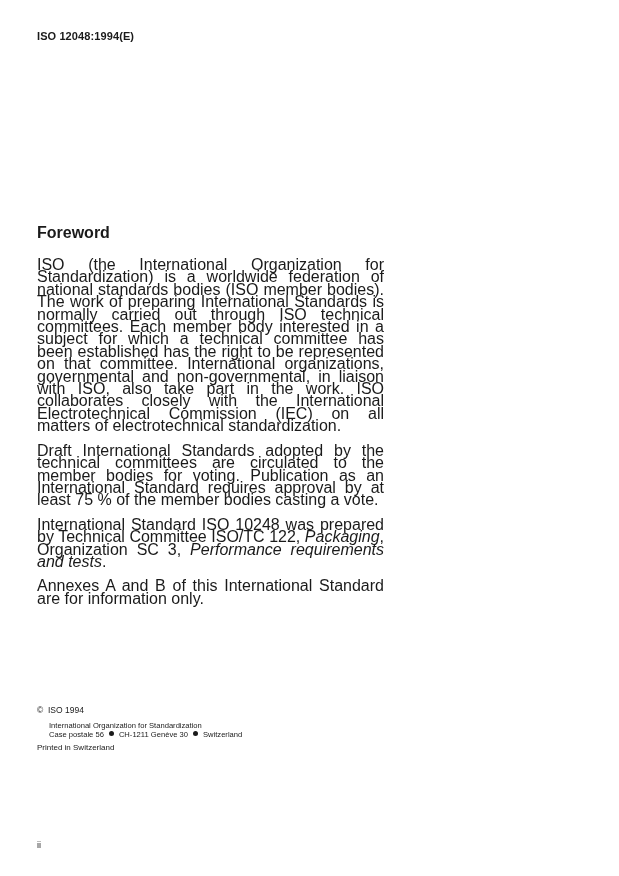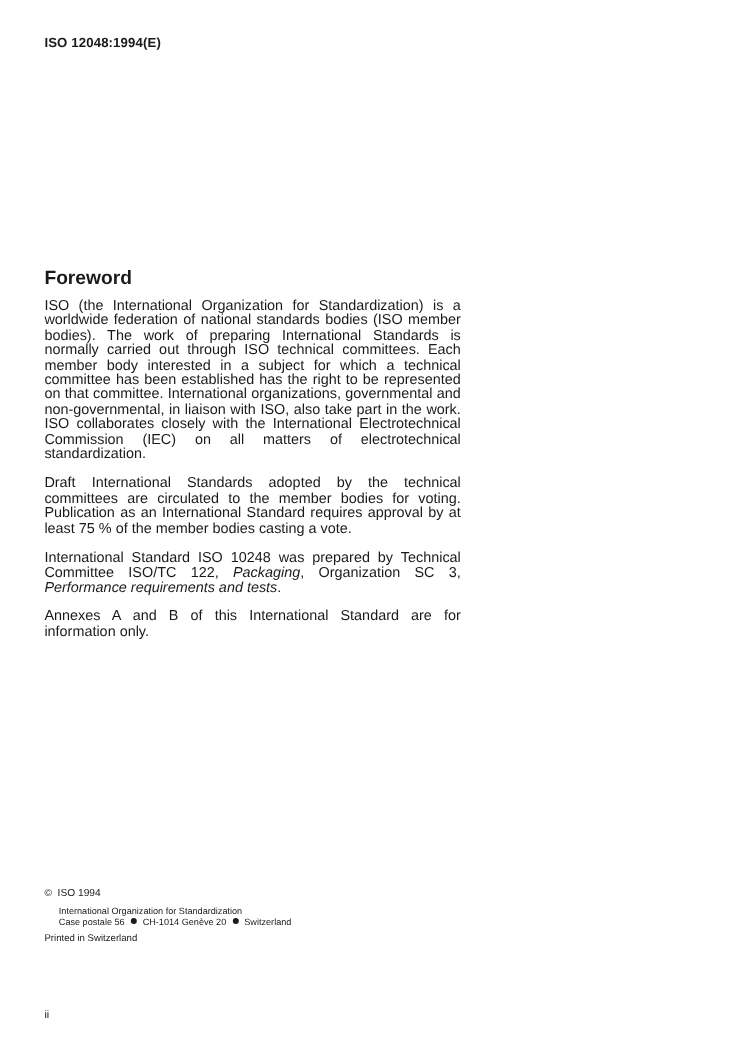--- a/index.html
+++ b/index.html
@@ -1,23 +1,23 @@
 <!DOCTYPE html>
 <html><head>
 <meta charset="utf-8">
 <style>
   html, body { margin: 0; padding: 0; background: #ffffff; }
   body { width: 619px; height: 876px; position: relative; overflow: hidden; color: #1a1a1a; font-family: "Liberation Sans", sans-serif; }
   .header { position: absolute; left: 37px; top: 30px; font-weight: bold; font-size: 11px; letter-spacing: 0.1px; }
   .title { position: absolute; left: 37px; top: 224px; font-weight: bold; font-size: 16px; }
-  .body { position: absolute; left: 37px; top: 248px; width: 347px; font-size: 12px; line-height: 12.4px; text-align: justify; }
+  .body { position: absolute; left: 37px; top: 259px; width: 347px; font-size: 16px; line-height: 12.4px; text-align: justify; }
   .body p { margin: 0 0 12px 0; }
   .body p.tight { margin-bottom: 6px; }
   .body p:last-child { margin-bottom: 0; }
-  .copyright { position: absolute; left: 37px; top: 740px; width: 350px; font-size: 7.6px; line-height: 9.5px; }
+  .copyright { position: absolute; left: 37px; top: 706px; width: 350px; font-size: 7.6px; line-height: 9.5px; }
   .copy-line { font-size: 8.5px; margin-bottom: 5px; }
   .rights { text-align: justify; margin-bottom: 4px; }
   .org { padding-left: 12px; }
   .printed { margin-top: 3px; font-size: 8px; }
   .pagenum { position: absolute; left: 37px; top: 840px; font-size: 9px; }
   .bullet { display: inline-block; width: 5px; height: 5px; background: #1a1a1a; border-radius: 50%; margin: 0 5px; vertical-align: 1px; }
 </style>
 </head>
 <body>
 
@@ -32,18 +32,18 @@
   <p>Annexes A and B of this International Standard are for information only.</p>
 </div>
 
 <div class="copyright">
   <div class="copy-line">
     <span>©</span>&nbsp;
     <span>ISO  1994</span>
   </div>
   <div class="org">International Organization for Standardization</div>
   <div class="org">
-    <span>Case postale 56</span><span class="bullet"></span><span>CH-1014 Genève 20</span><span class="bullet"></span><span>Switzerland</span>
+    <span>Case postale 56</span><span class="bullet"></span><span>CH-1211 Genève 30</span><span class="bullet"></span><span>Switzerland</span>
   </div>
   <div class="printed">Printed in Switzerland</div>
 </div>
 
 <div class="pagenum">ii</div>
 
 </body></html>

